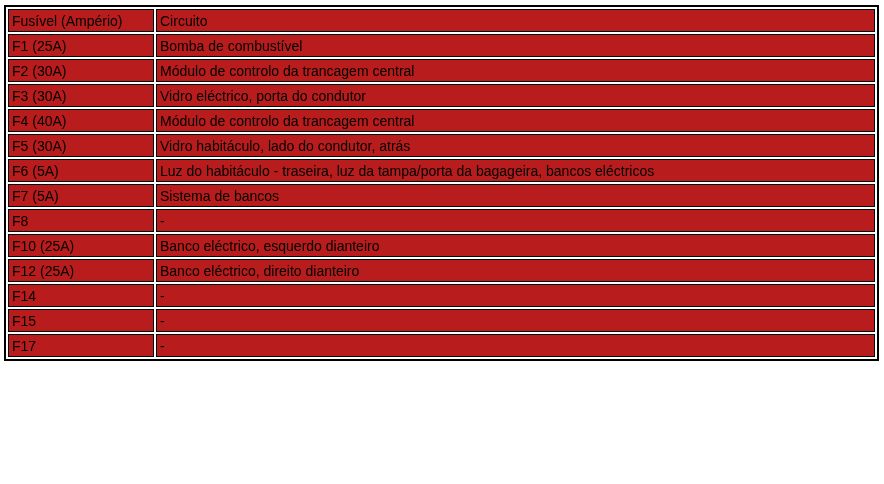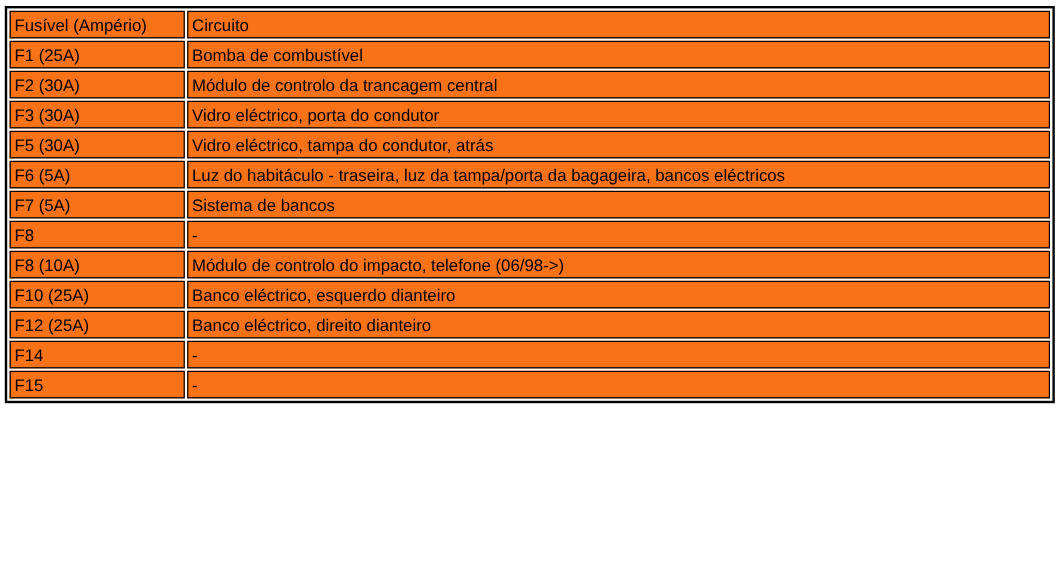--- a/index.html
+++ b/index.html
@@ -30,21 +30,21 @@
     padding: 0 3px;
     height: 21px;
     font-family: "Liberation Sans", sans-serif;
     font-size: 14px;
     font-weight: normal;
     color: #000000;
     text-align: left;
     vertical-align: middle;
     white-space: nowrap;
     overflow: hidden;
-    background: #f97316;
+    background: #b91c1c;
   }
   .fuse-table .col-fuse {
     width: 138px;
   }
 </style>
 </head>
 <body>
 
 <div class="page">
   <table class="fuse-table">
@@ -61,50 +61,54 @@
         </tr>
         <tr>
           <td class="col-fuse">F2 (30A)</td>
           <td>Módulo de controlo da trancagem central</td>
         </tr>
         <tr>
           <td class="col-fuse">F3 (30A)</td>
           <td>Vidro eléctrico, porta do condutor</td>
         </tr>
         <tr>
+          <td class="col-fuse">F4 (40A)</td>
+          <td>Módulo de controlo da trancagem central</td>
+        </tr>
+        <tr>
           <td class="col-fuse">F5 (30A)</td>
-          <td>Vidro eléctrico, tampa do condutor, atrás</td>
+          <td>Vidro habitáculo, lado do condutor, atrás</td>
         </tr>
         <tr>
           <td class="col-fuse">F6 (5A)</td>
           <td>Luz do habitáculo - traseira, luz da tampa/porta da bagageira, bancos eléctricos</td>
         </tr>
         <tr>
           <td class="col-fuse">F7 (5A)</td>
           <td>Sistema de bancos</td>
         </tr>
         <tr>
           <td class="col-fuse">F8</td>
           <td>-</td>
-        </tr>
-        <tr>
-          <td class="col-fuse">F8 (10A)</td>
-          <td>Módulo de controlo do impacto, telefone (06/98-&gt;)</td>
         </tr>
         <tr>
           <td class="col-fuse">F10 (25A)</td>
           <td>Banco eléctrico, esquerdo dianteiro</td>
         </tr>
         <tr>
           <td class="col-fuse">F12 (25A)</td>
           <td>Banco eléctrico, direito dianteiro</td>
         </tr>
         <tr>
           <td class="col-fuse">F14</td>
           <td>-</td>
         </tr>
         <tr>
           <td class="col-fuse">F15</td>
           <td>-</td>
         </tr>
+        <tr>
+          <td class="col-fuse">F17</td>
+          <td>-</td>
+        </tr>
       </tbody>
   </table>
 </div>
 
 </body></html>

